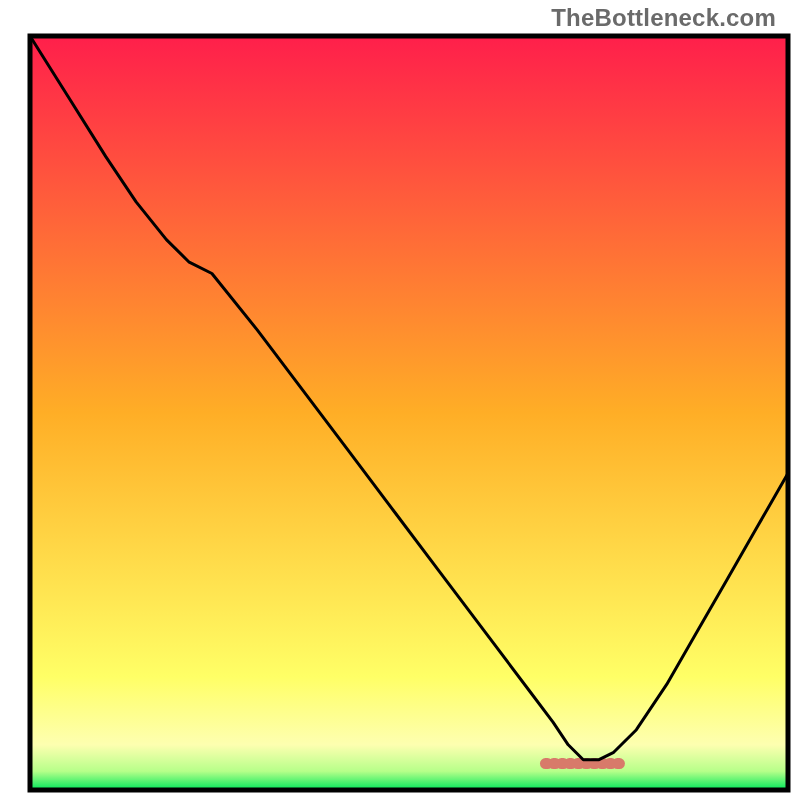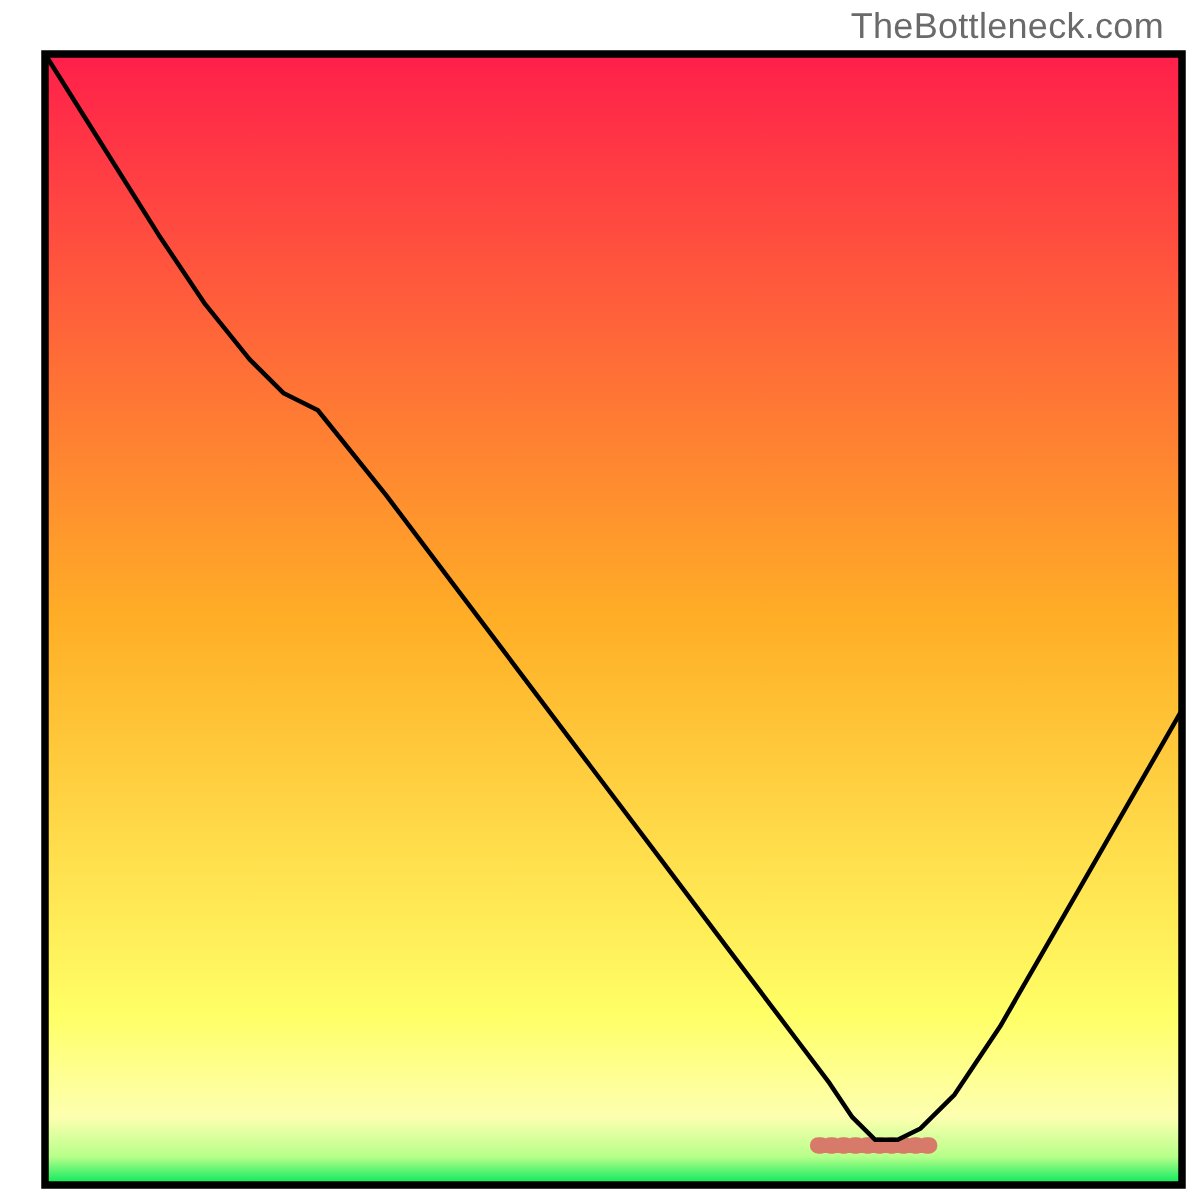--- a/index.html
+++ b/index.html
@@ -14,21 +14,21 @@
     position: relative;
     width: 800px;
     height: 800px;
   }
   .watermark {
     position: absolute;
     top: 4px;
     right: 24px;
     color: #6a6a6a;
     font-size: 24px;
-    font-weight: 400;
+    font-weight: 700;
     letter-spacing: 0.2px;
     user-select: none;
   }
   svg {
     display: block;
   }
 </style>
 </head>
 <body>
 

